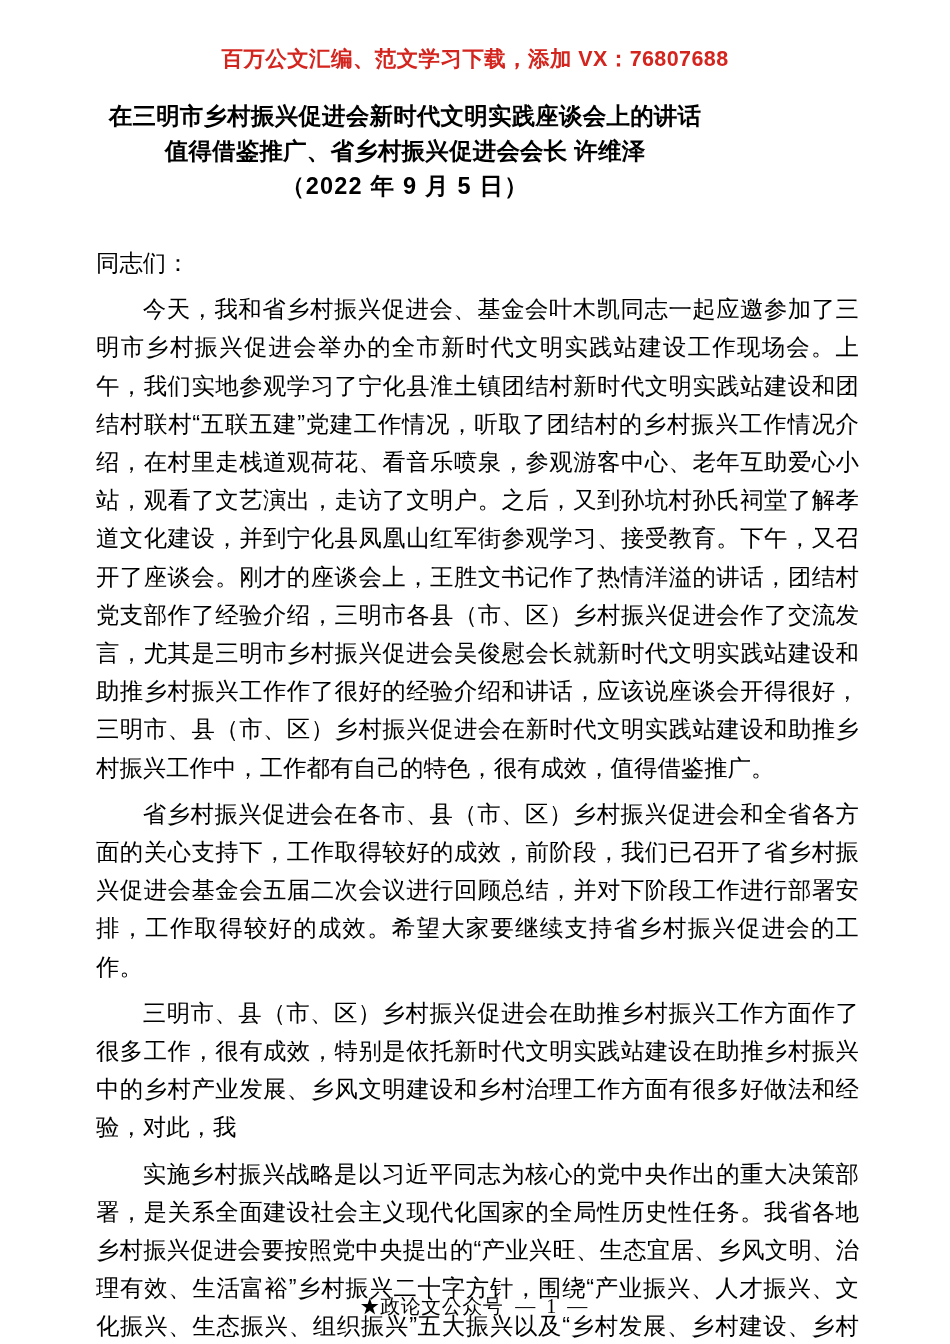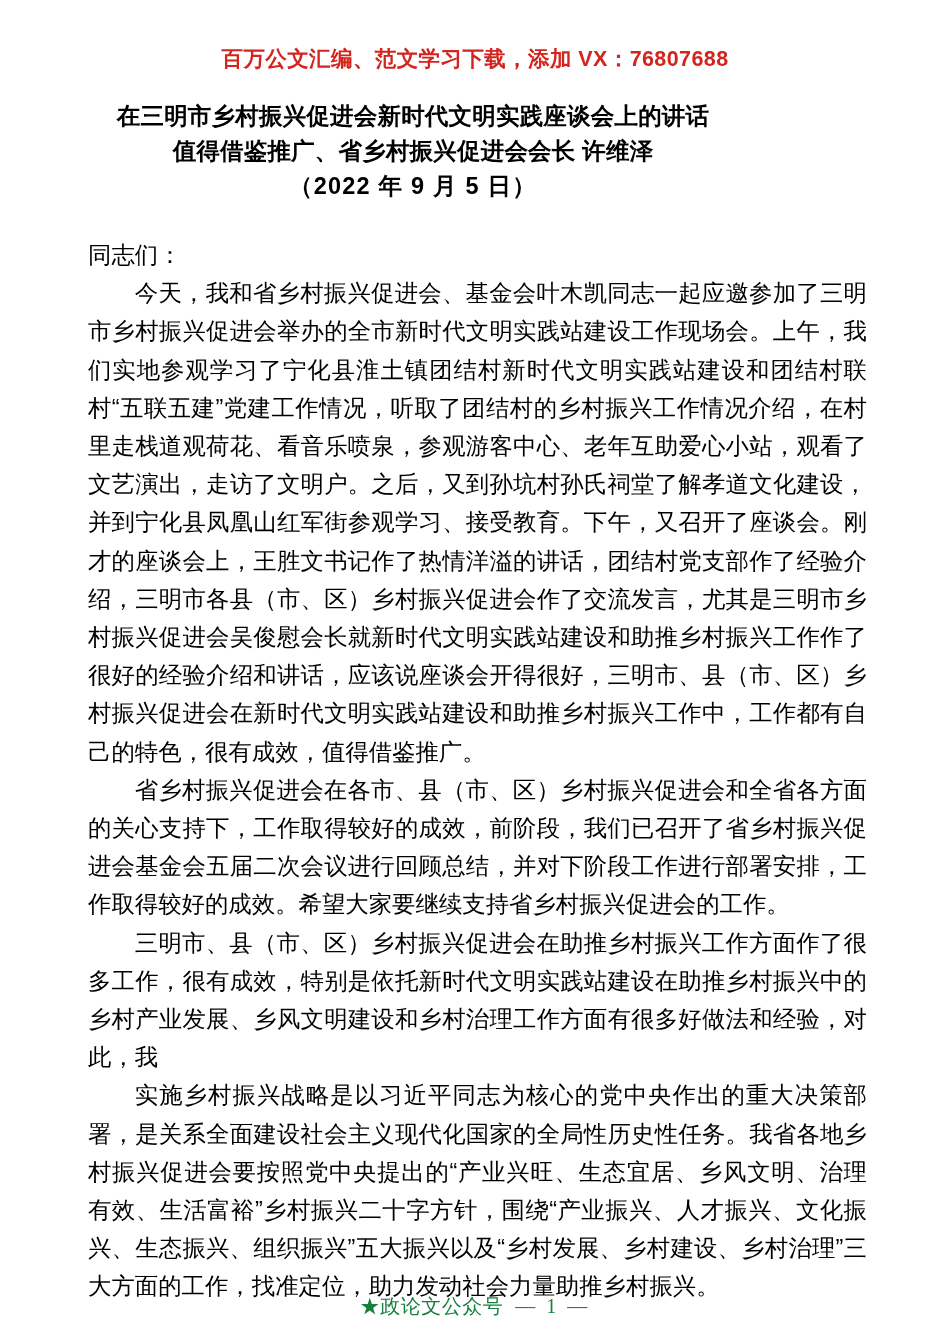--- a/index.html
+++ b/index.html
@@ -32,21 +32,21 @@
     font-weight: 700;
     letter-spacing: 0.4px;
     white-space: nowrap;
     font-family: "Liberation Sans", "DejaVu Sans", sans-serif;
   }
 
   
   .title-block {
     position: absolute;
     top: 99px;
-    left: 16px;
+    left: 8px;
     width: 794px;
     text-align: center;
   }
 
   .doc-title,
   .doc-subtitle,
   .doc-date {
     font-weight: 700;
     font-size: 23.5px;
     line-height: 35px;
@@ -67,21 +67,21 @@
     width: 779px;
     font-size: 23.4px;
     line-height: 38.2px;
     text-align: justify;
     text-justify: inter-ideograph;
     letter-spacing: 0px;
     font-family: "Liberation Sans", "DejaVu Sans", sans-serif;
   }
 
   .body-text p {
-    margin: 0;
+    margin: 8px;
     text-align: justify;
     text-justify: inter-ideograph;
   }
 
   .salutation {
     text-indent: 0;
   }
 
   .indent-2 {
     text-indent: 2em;
@@ -89,21 +89,21 @@
 
   
   .footer {
     position: absolute;
     bottom: 24px;
     left: 0;
     width: 950px;
     text-align: center;
     font-family: "Liberation Serif", "DejaVu Serif", serif;
     font-size: 20px;
-    color: #15803d;
+    color: #000000;
     white-space: nowrap;
   }
 
   .footer .footer-brand {
     letter-spacing: 0.5px;
   }
 
   .footer .footer-page {
     margin-left: 12px;
     letter-spacing: 3px;

